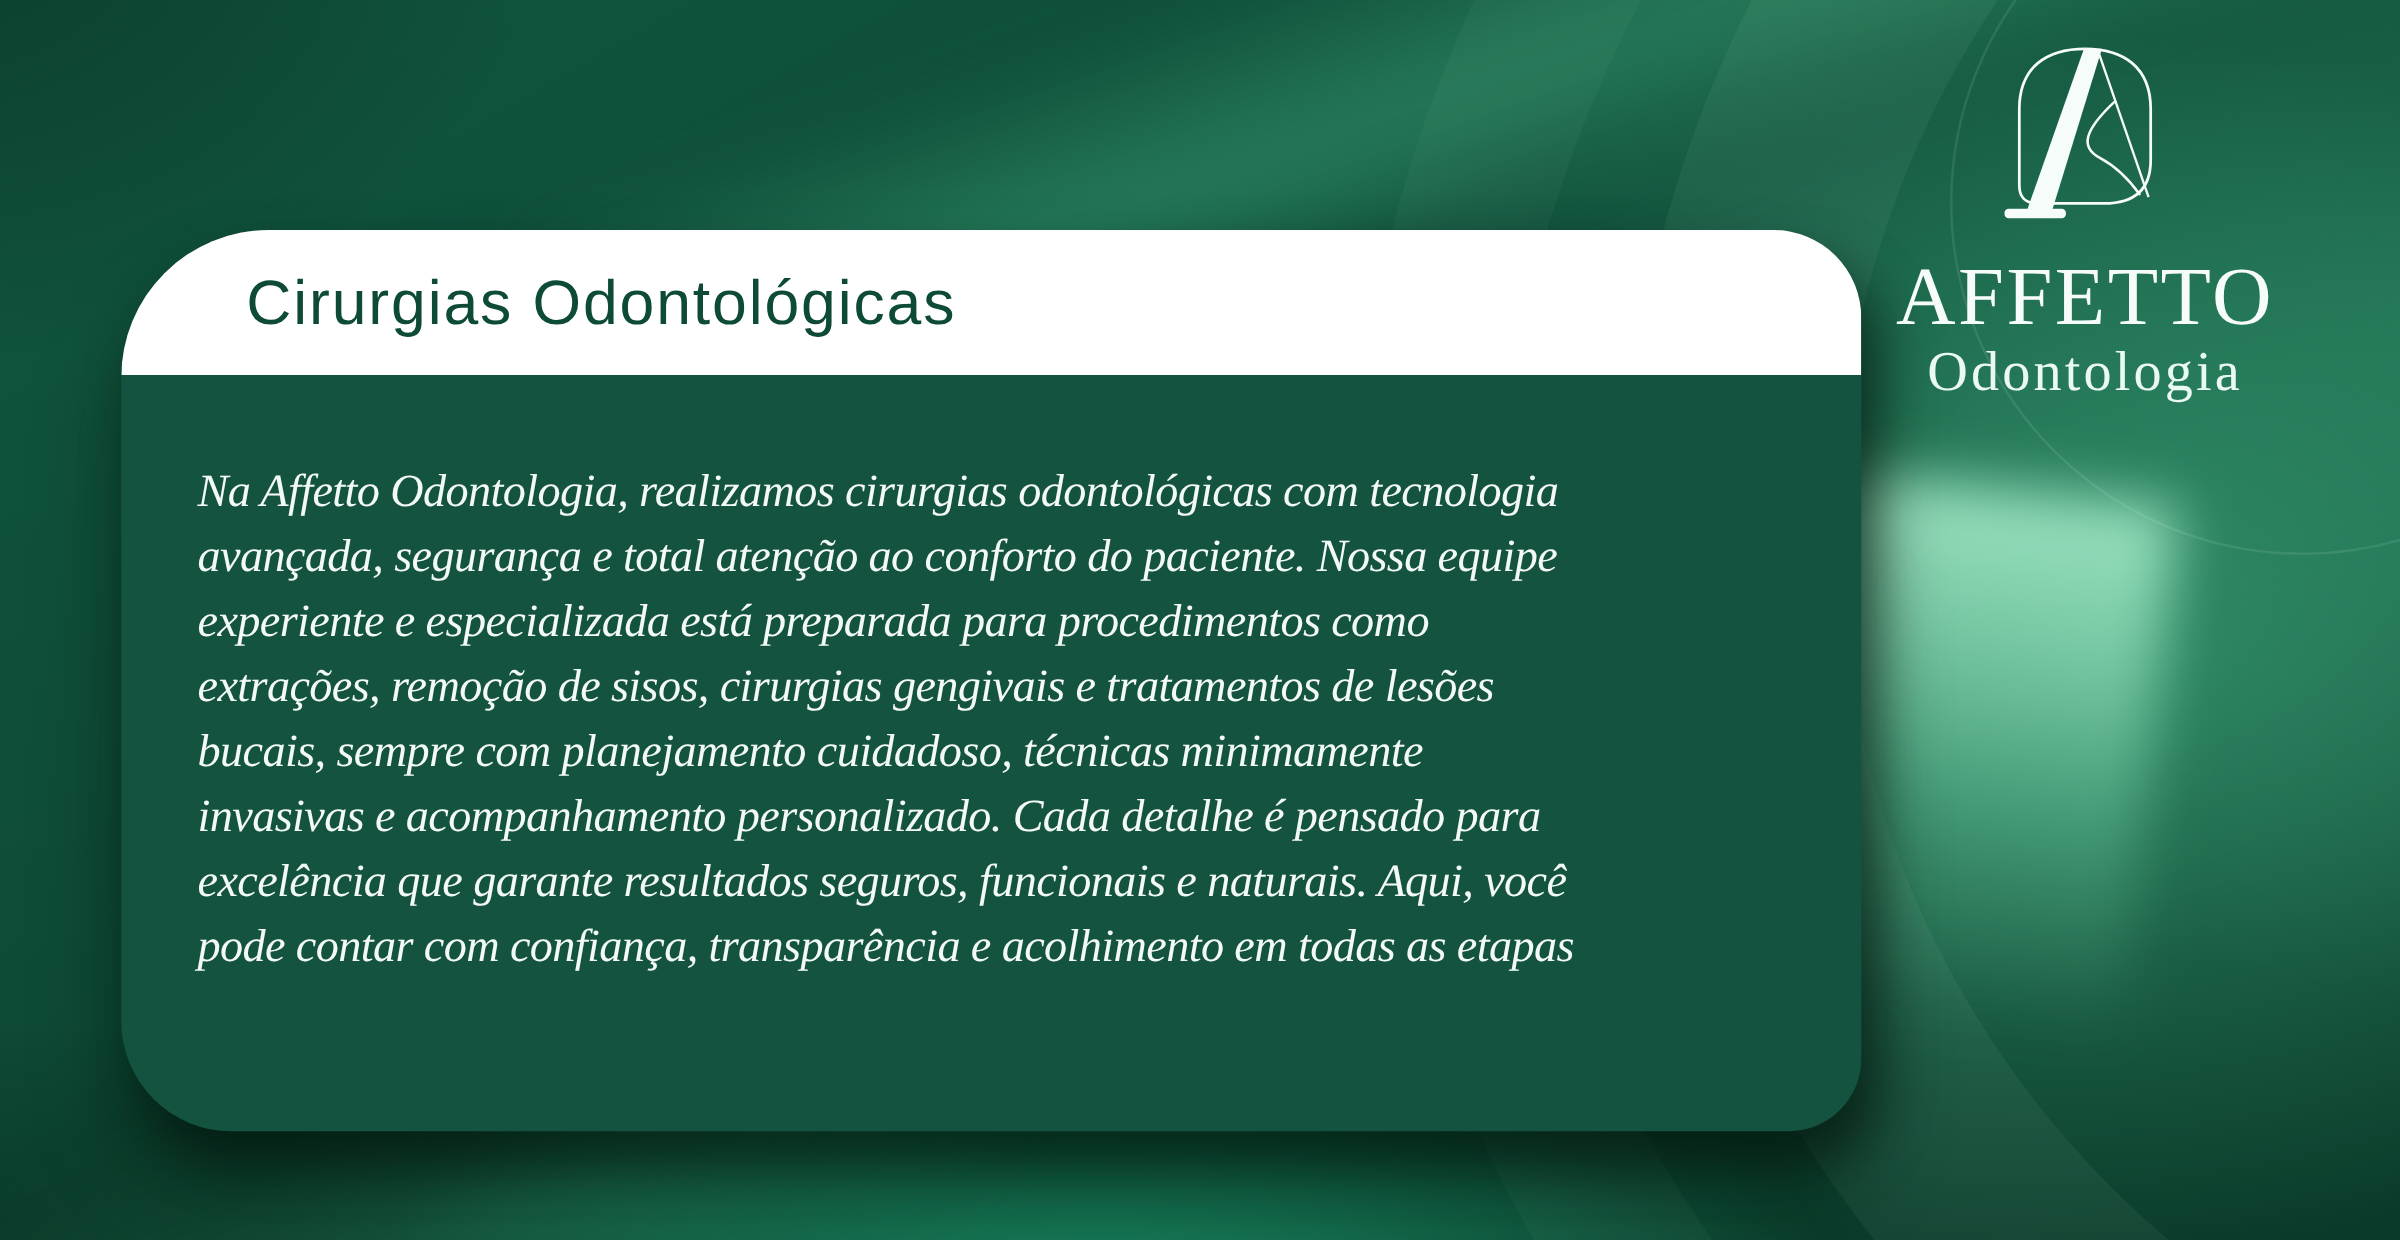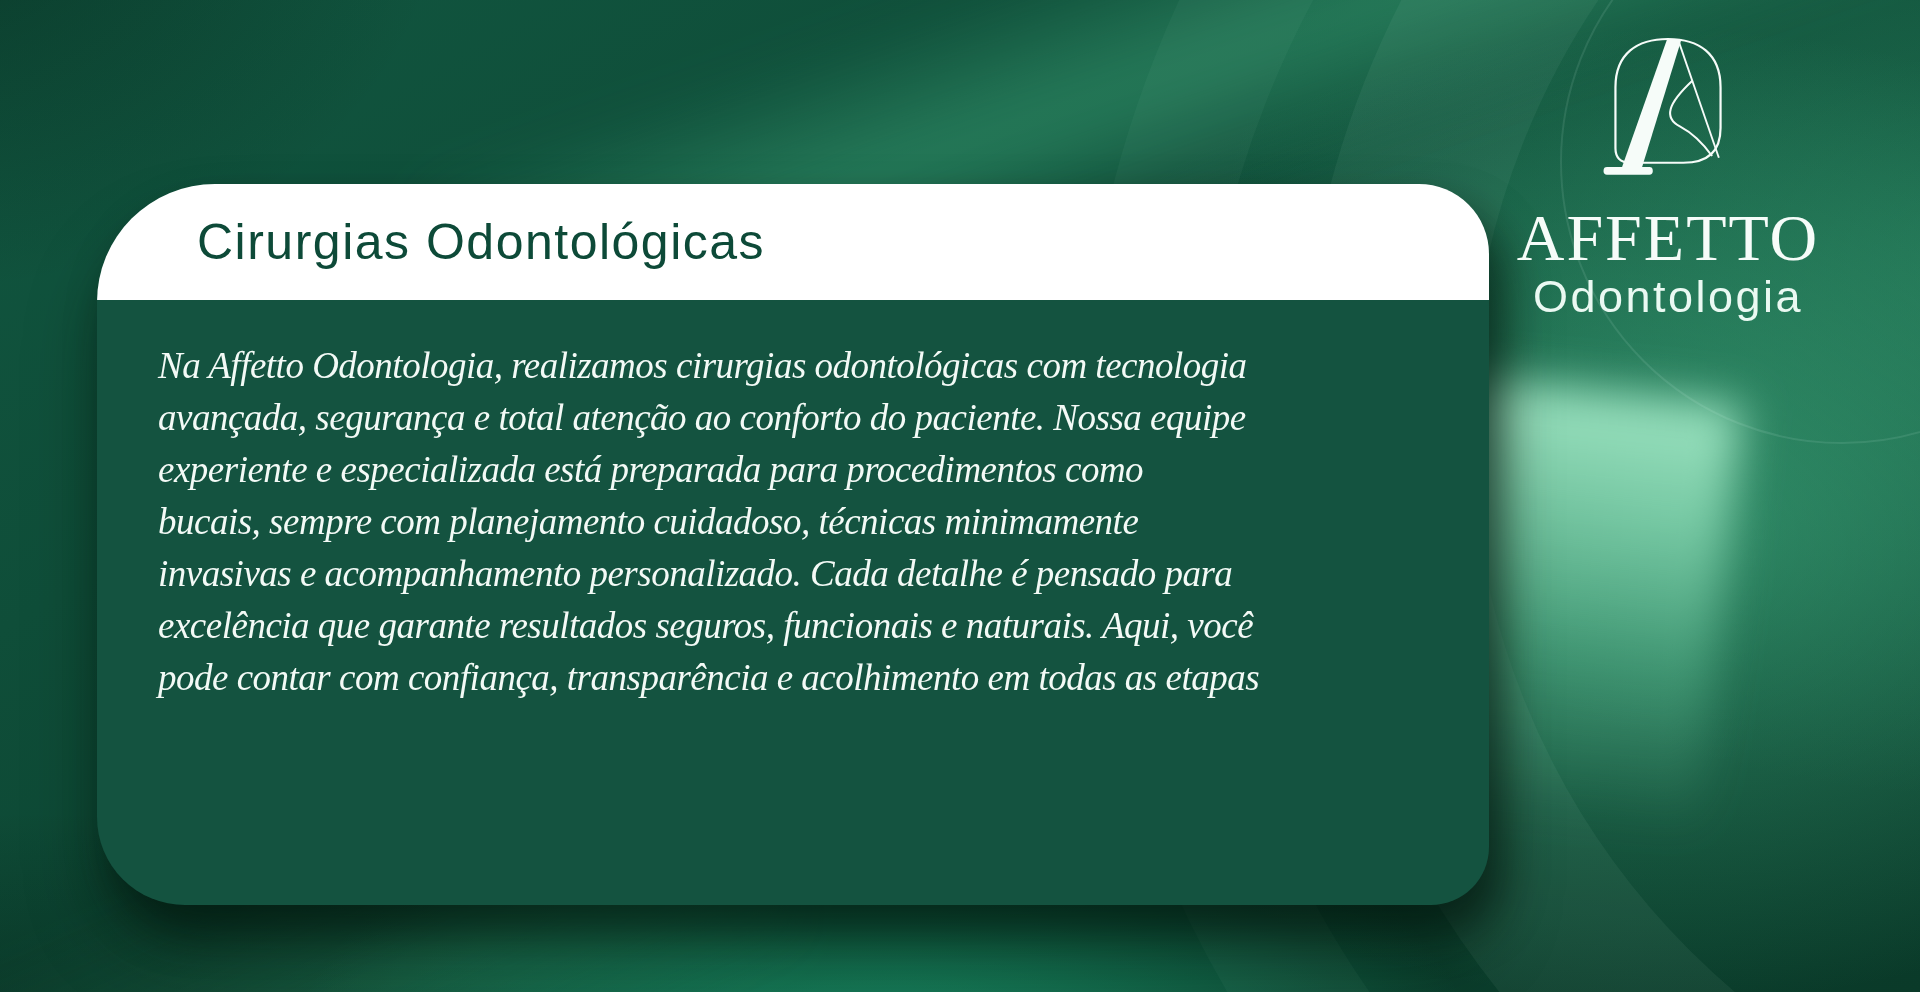--- a/index.html
+++ b/index.html
@@ -69,21 +69,21 @@
   }
   .card-title {
     margin: 0;
     font-family: "Liberation Sans", sans-serif;
     font-weight: 300;
     font-size: 50px;
     letter-spacing: 1.5px;
     color: #0D4A38;
   }
   .card-body {
-    padding: 40px 34px 0 61px;
+    padding: 68px 34px 0 61px;
   }
   .body-line {
     font-family: "Liberation Serif", serif;
     font-style: italic;
     font-weight: 400;
     font-size: 37px;
     line-height: 52px;
     letter-spacing: -0.5px;
     color: #F3FAF6;
     white-space: nowrap;
@@ -105,21 +105,21 @@
     margin-top: 0px;
     font-family: "Liberation Serif", serif;
     font-weight: 400;
     font-size: 66px;
     letter-spacing: 2px;
     line-height: 64px;
     color: #F6FCF9;
   }
   .logo-subtitle {
     margin-top: 4px;
-    font-family: Liberation Sans, sans-serif;
+    font-family: Liberation Serif, serif;
     font-weight: 300;
     font-size: 45px;
     letter-spacing: 2.5px;
     line-height: 46px;
     color: #EAF9F2;
   }
 </style>
 </head>
 <body>
 
@@ -136,20 +136,21 @@
   </div>
 
   <div class="card">
     <div class="card-header">
       <h1 class="card-title">Cirurgias Odontológicas</h1>
     </div>
     <div class="card-body">
       <div class="body-line">Na Affetto Odontologia, realizamos cirurgias odontológicas com tecnologia</div>
       <div class="body-line">avançada, segurança e total atenção ao conforto do paciente. Nossa equipe</div>
       <div class="body-line">experiente e especializada está preparada para procedimentos como</div>
+      <div class="body-line">extrações, remoção de sisos, cirurgias gengivais e tratamentos de lesões</div>
       <div class="body-line">bucais, sempre com planejamento cuidadoso, técnicas minimamente</div>
       <div class="body-line">invasivas e acompanhamento personalizado. Cada detalhe é pensado para</div>
       <div class="body-line">excelência que garante resultados seguros, funcionais e naturais. Aqui, você</div>
       <div class="body-line">pode contar com confiança, transparência e acolhimento em todas as etapas</div>
     </div>
   </div>
 
   <div class="logo">
     <svg class="monogram" viewBox="0 0 200 210" fill="none" xmlns="http://www.w3.org/2000/svg">
 

